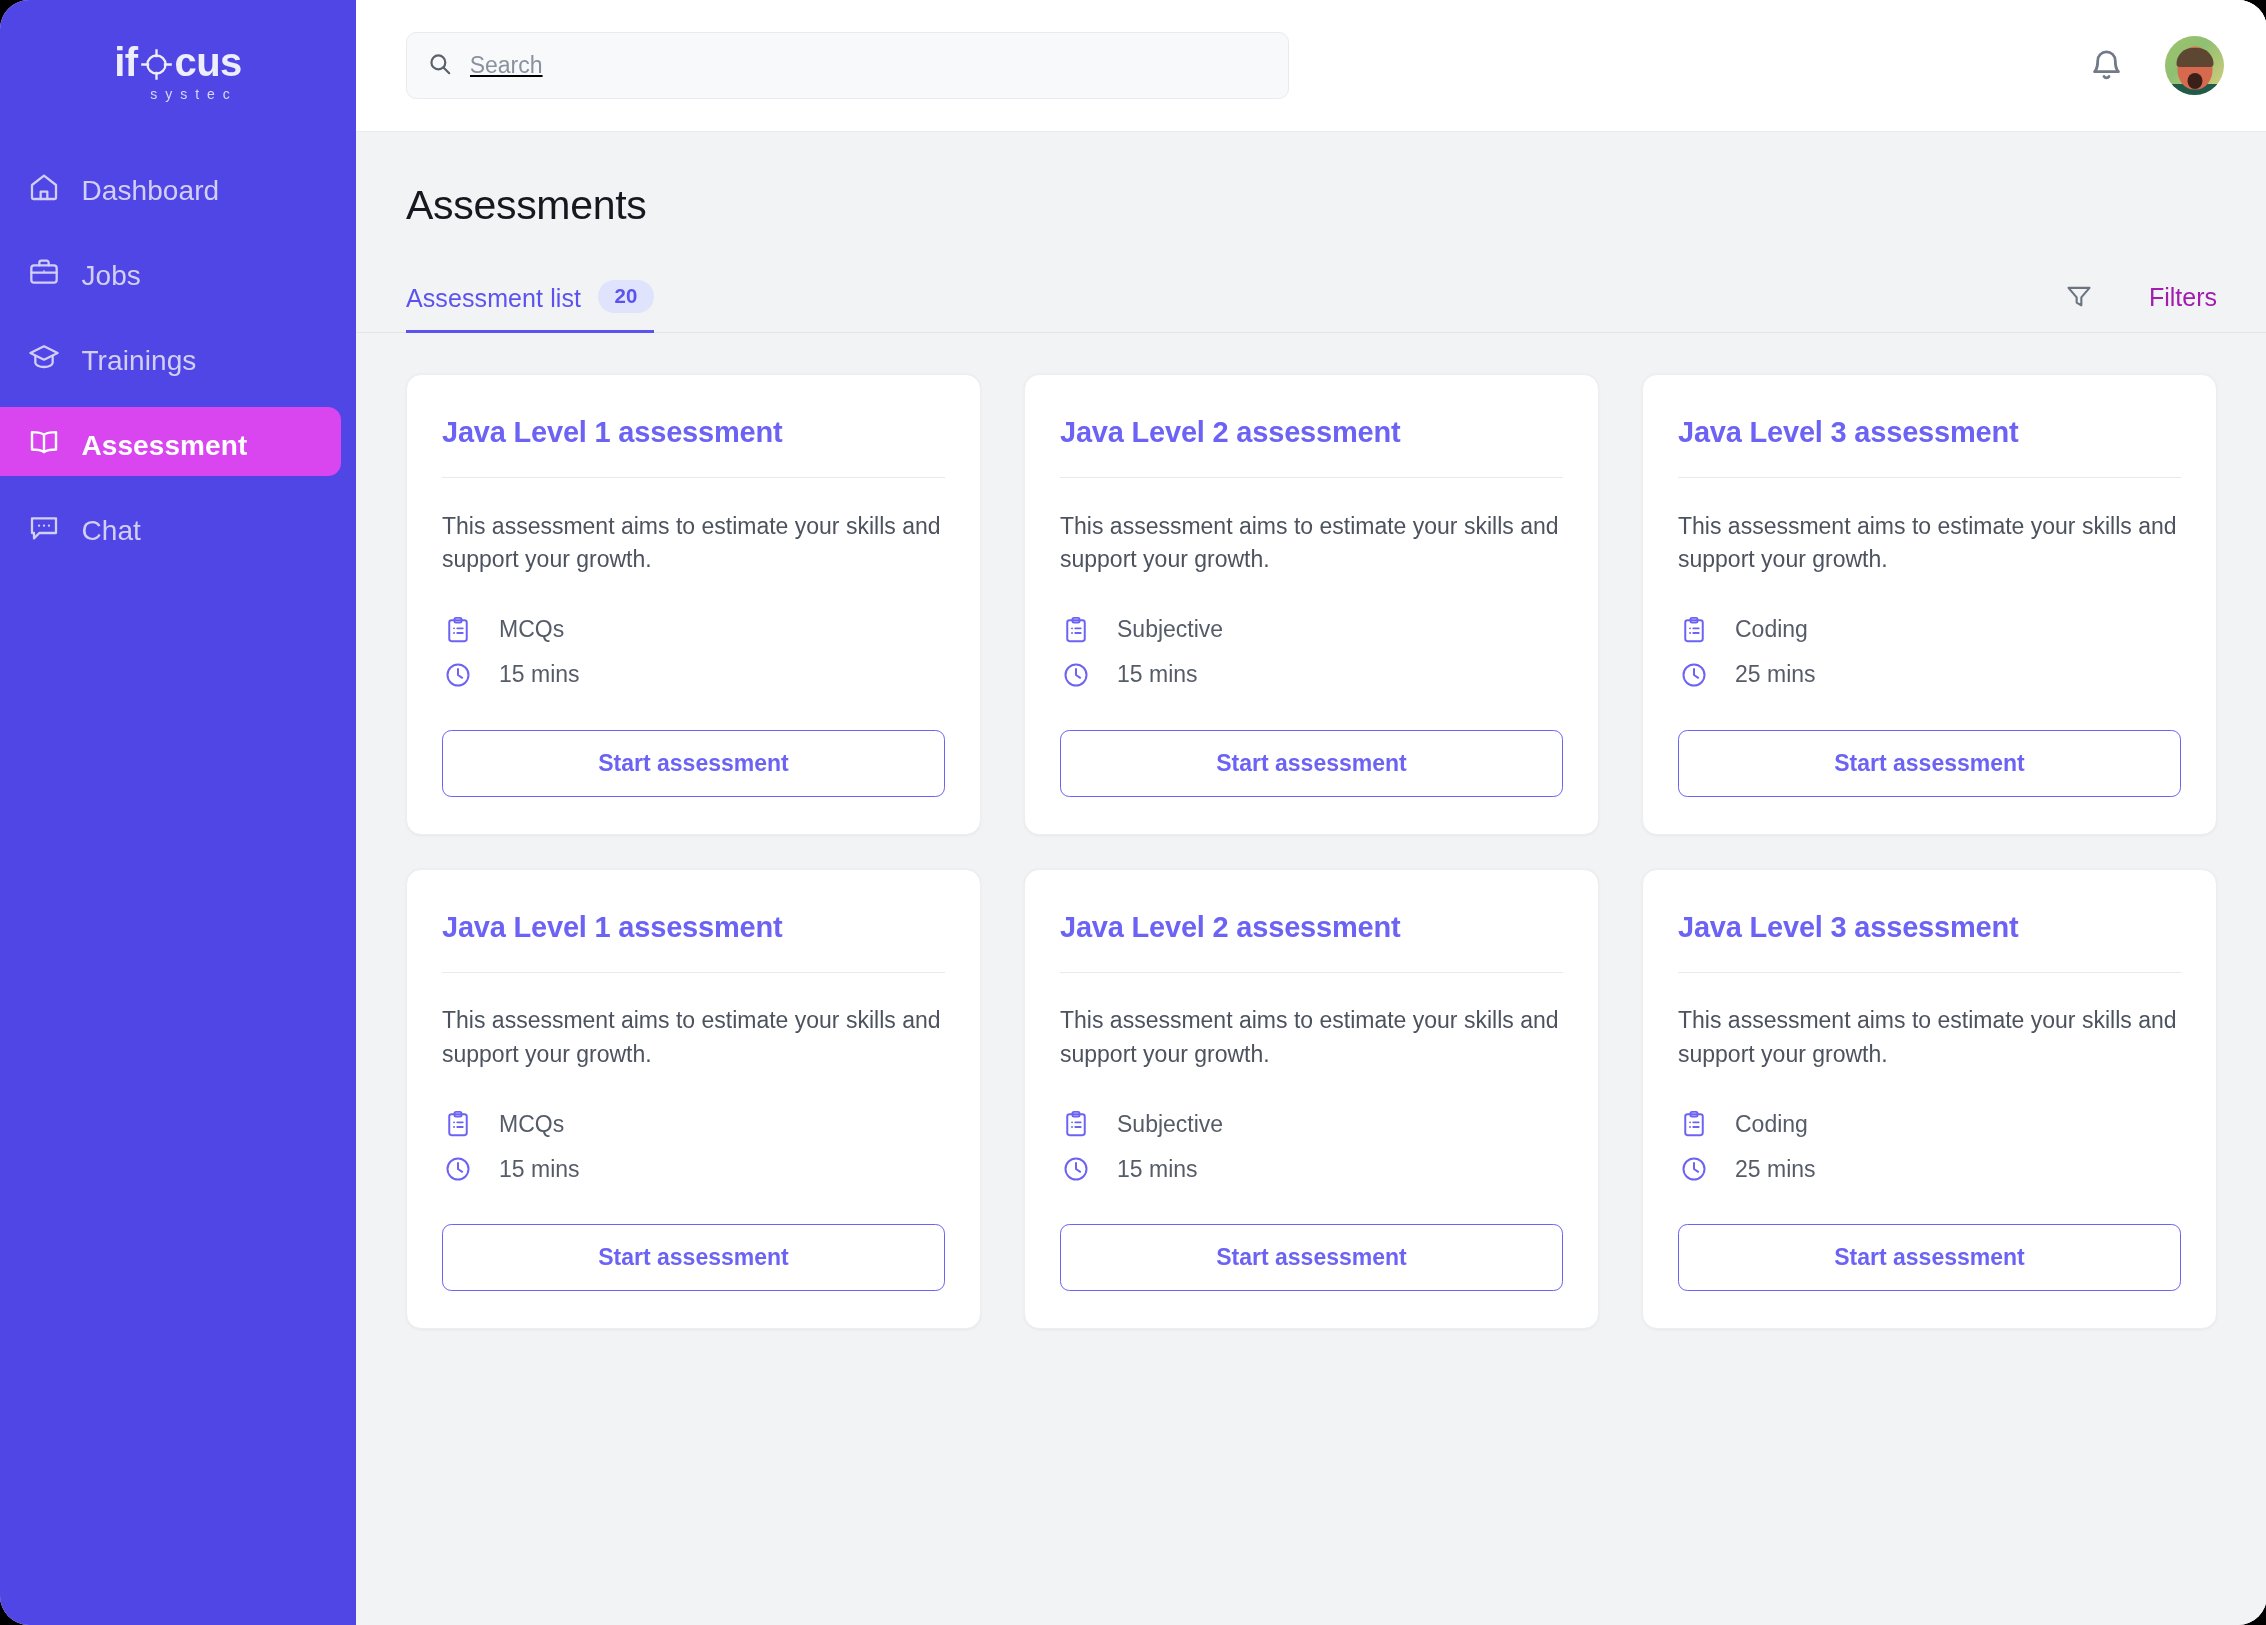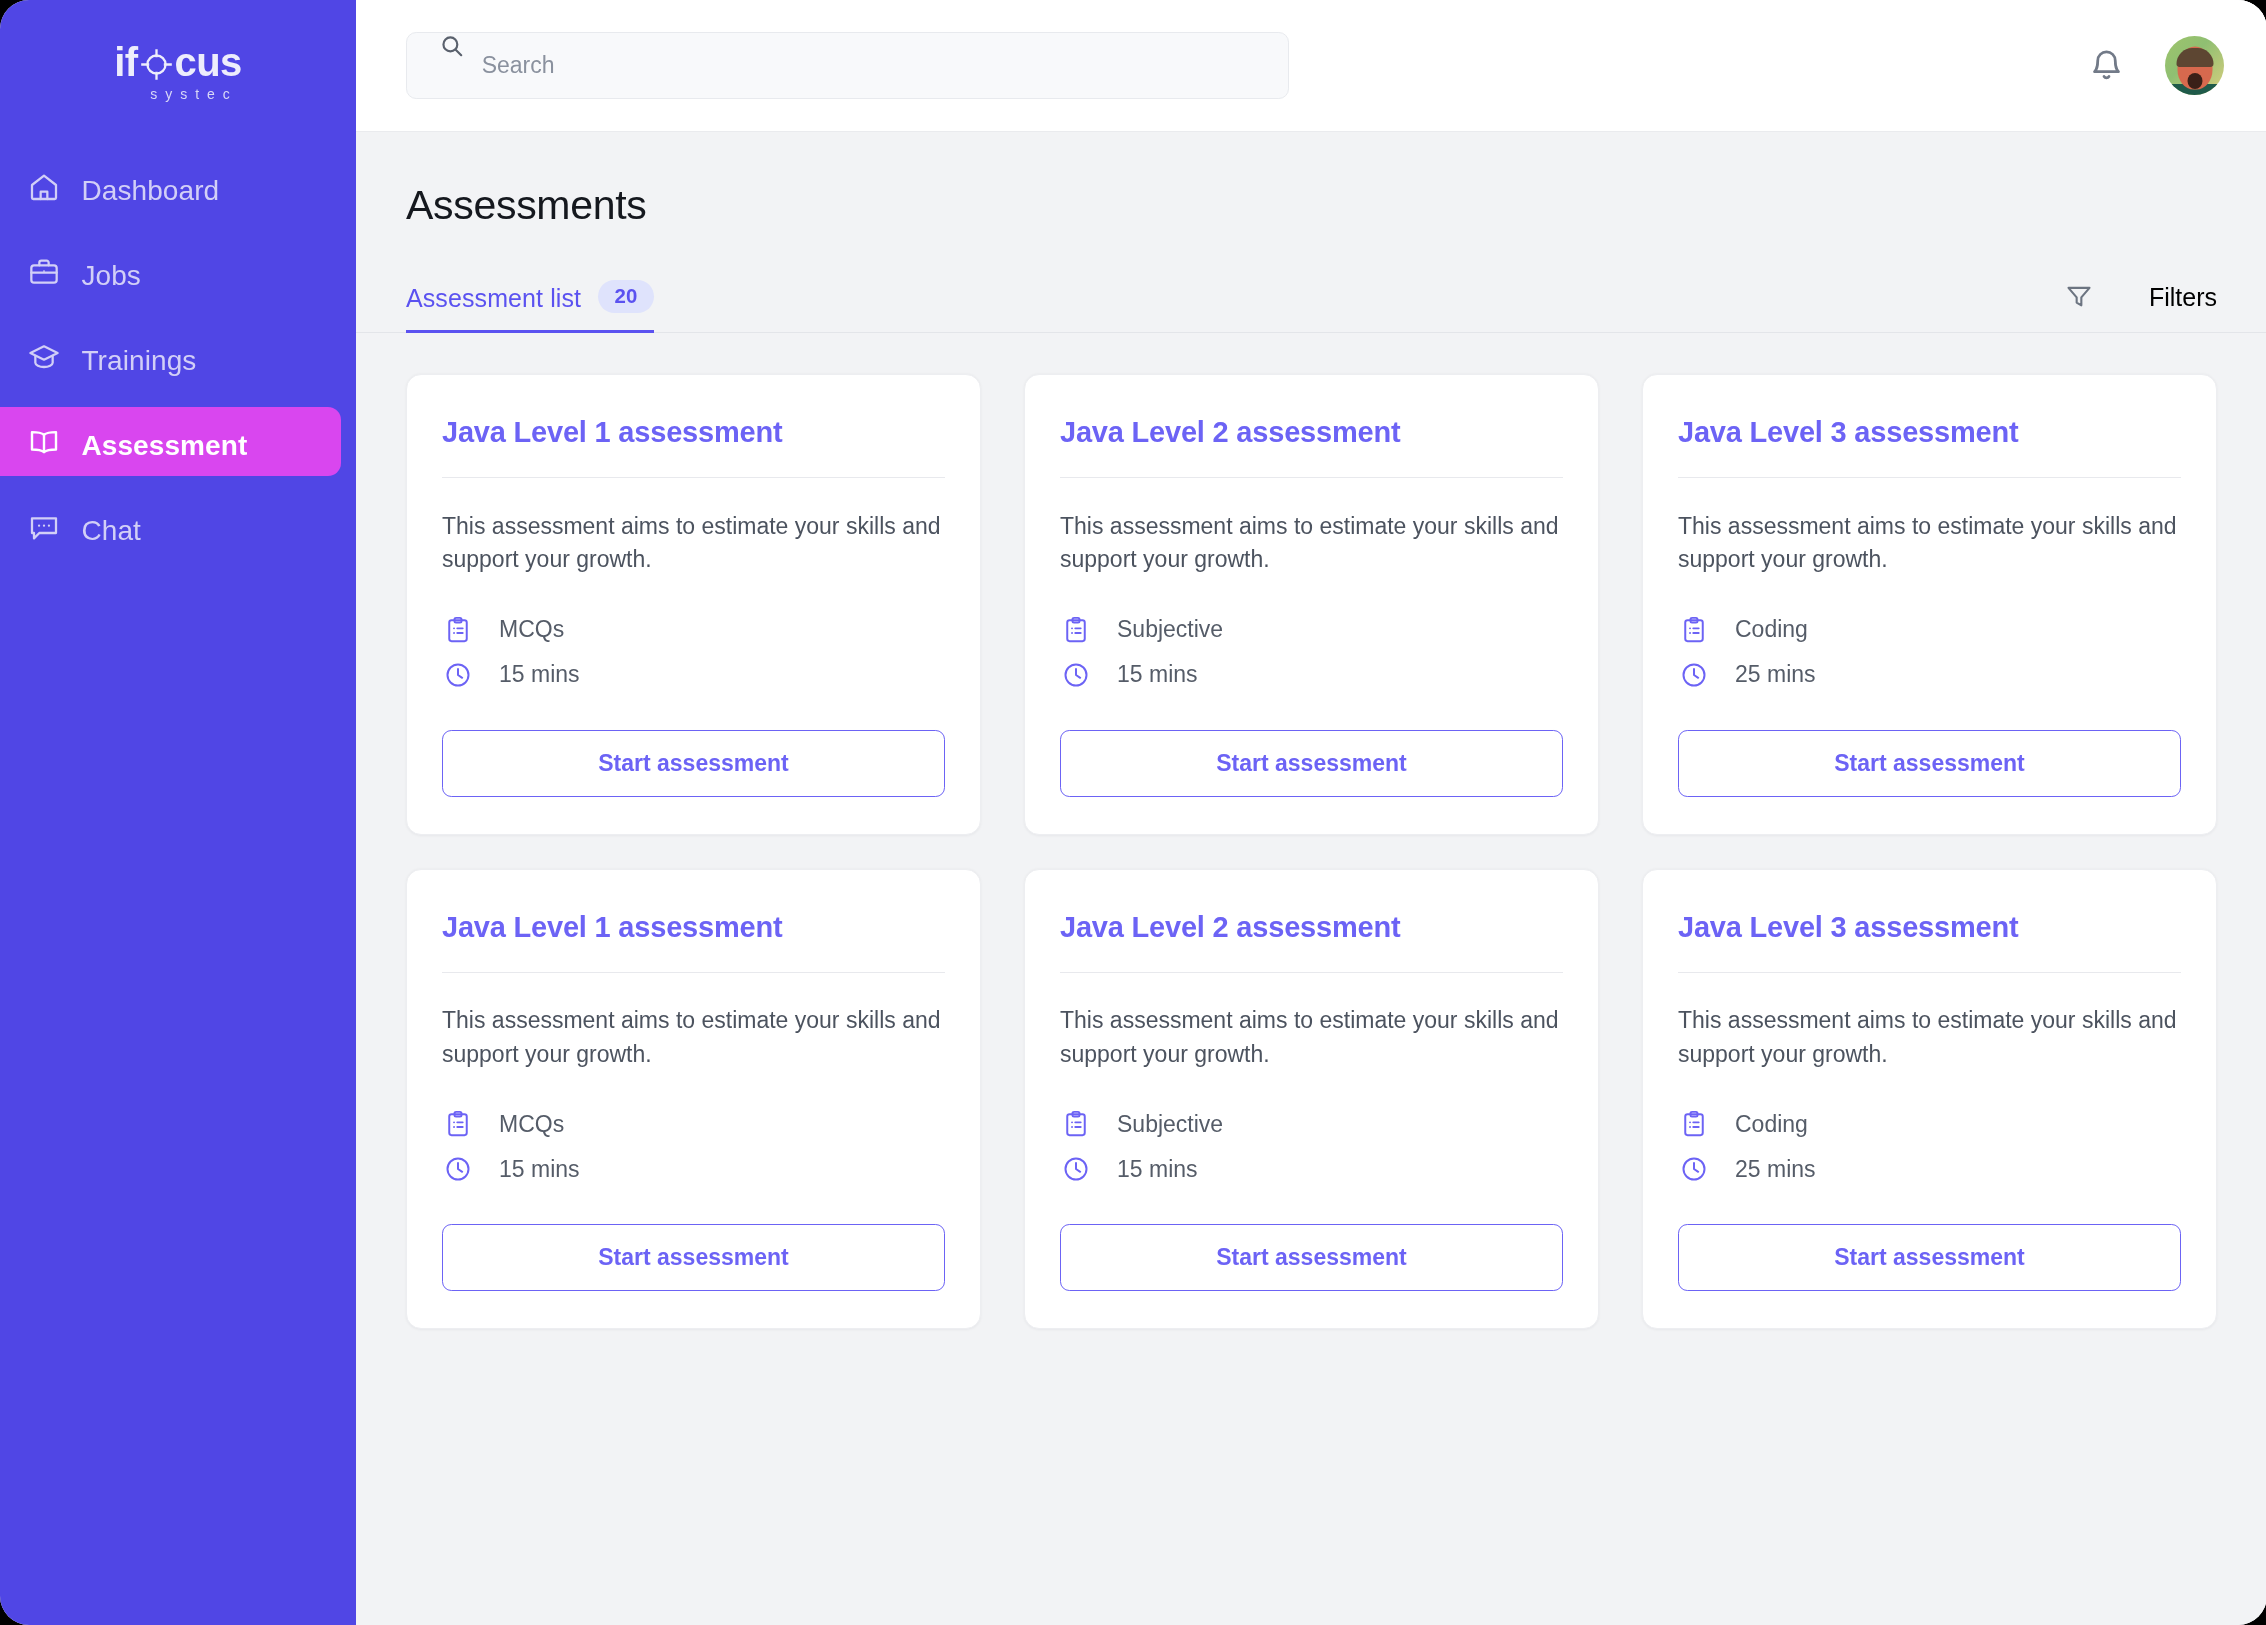--- a/index.html
+++ b/index.html
@@ -121,21 +121,23 @@
     padding: 0 43px 0 50px;
     border-bottom: 0.9px solid #EAEBEE;
   }
   .search-box {
     width: 883px;
     height: 67px;
     background: #F8F9FB;
     border: 0.9px solid #E8EAEE;
     border-radius: 10.2px;
     display: flex;
-    padding: 0 32px;
+    align-items: center;
+    padding: 0 20px;
+    text-decoration: underline;
   }
   .search-box svg { width: 26px; height: 26px; flex: none; }
   .search-input {
     border: none;
     outline: none;
     background: transparent;
     font-family: "Liberation Sans", sans-serif;
     font-size: 23px;
     color: #3C4149;
     margin-left: 16.7px;
@@ -232,21 +234,21 @@
   }
   .filters-btn {
     margin-left: auto;
     display: flex;
     align-items: center;
     gap: 16px;
     padding-bottom: 18.6px;
     cursor: pointer;
   }
   .filters-btn svg { width: 28px; height: 28px; }
-  .filters-label { font-size: 25px; color: #000000; margin-left: 40px; }
+  .filters-label { font-size: 25px; color: #a21caf; margin-left: 40px; }
 
   
   .cards-grid {
     display: grid;
     grid-template-columns: repeat(3, 1fr);
     gap: 34px 43px;
     padding: 41px 50px 0 50px;
   }
 
   .card {

